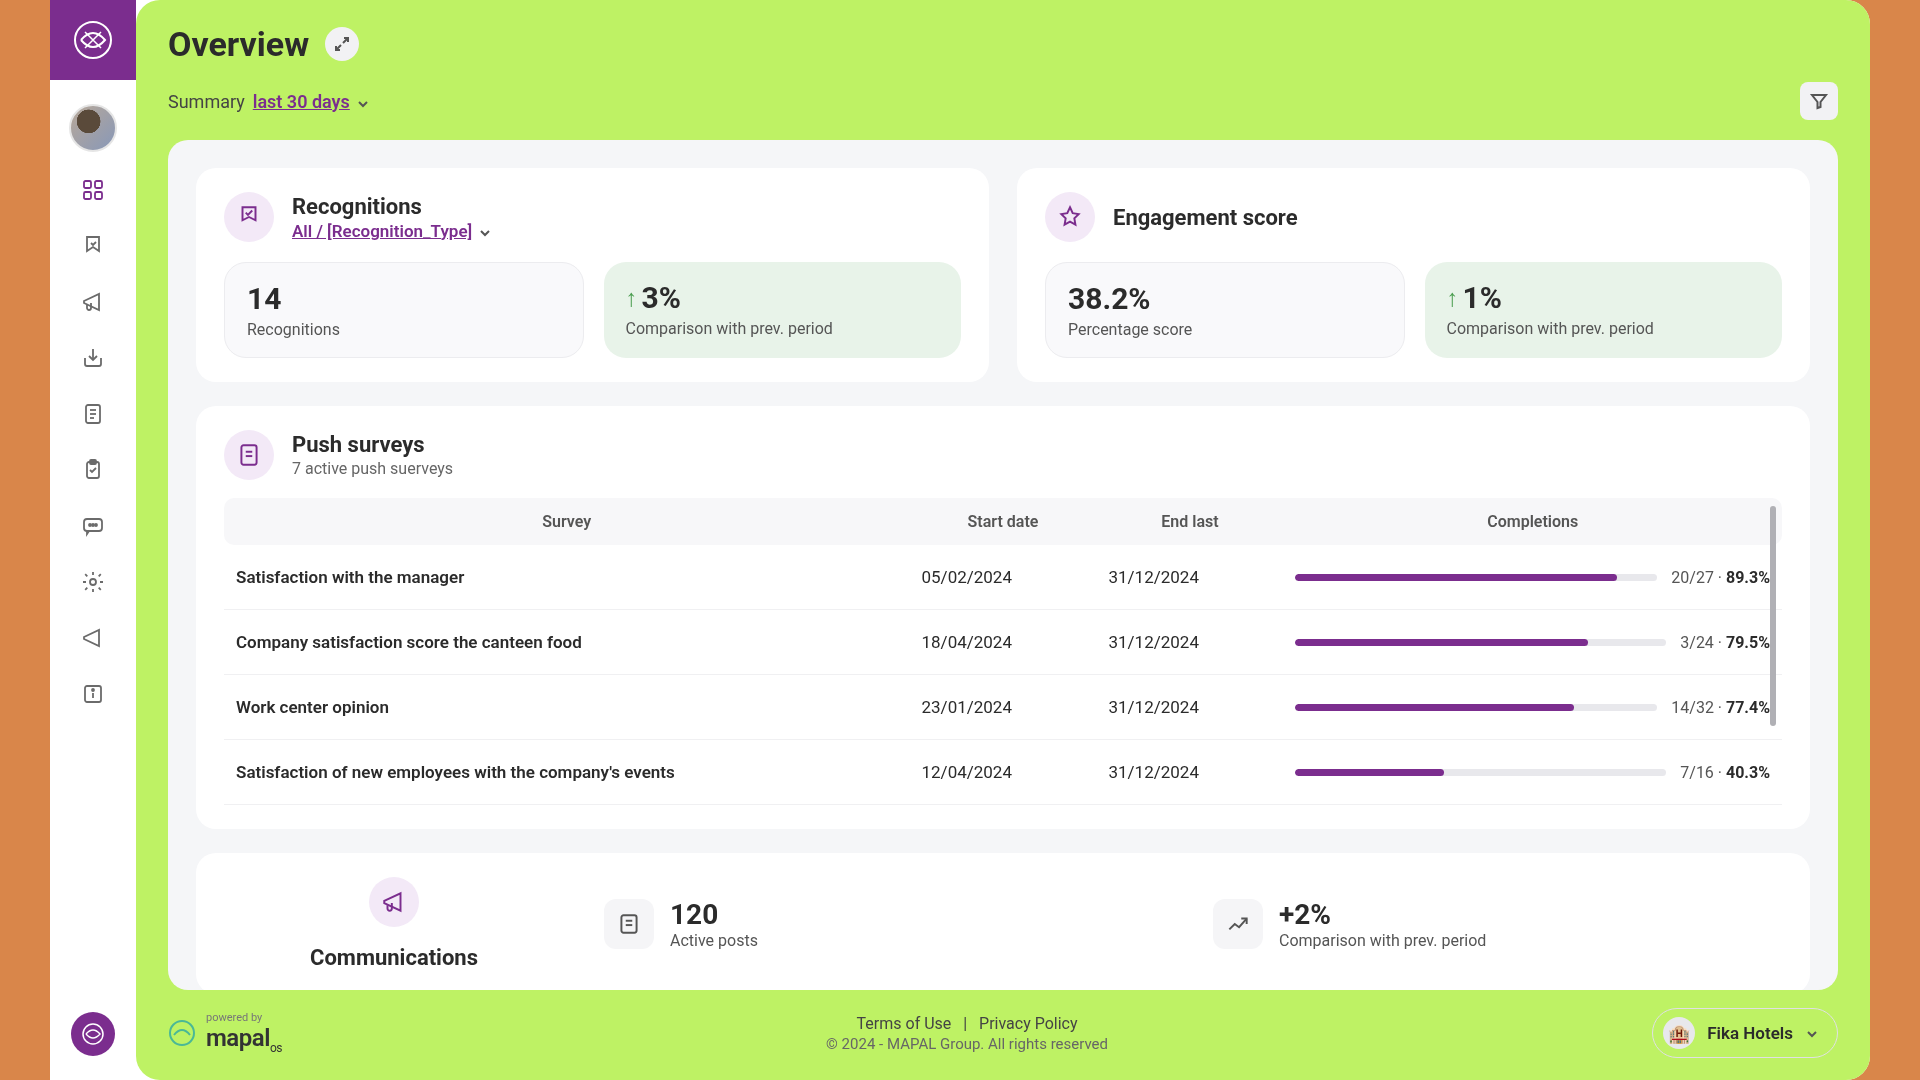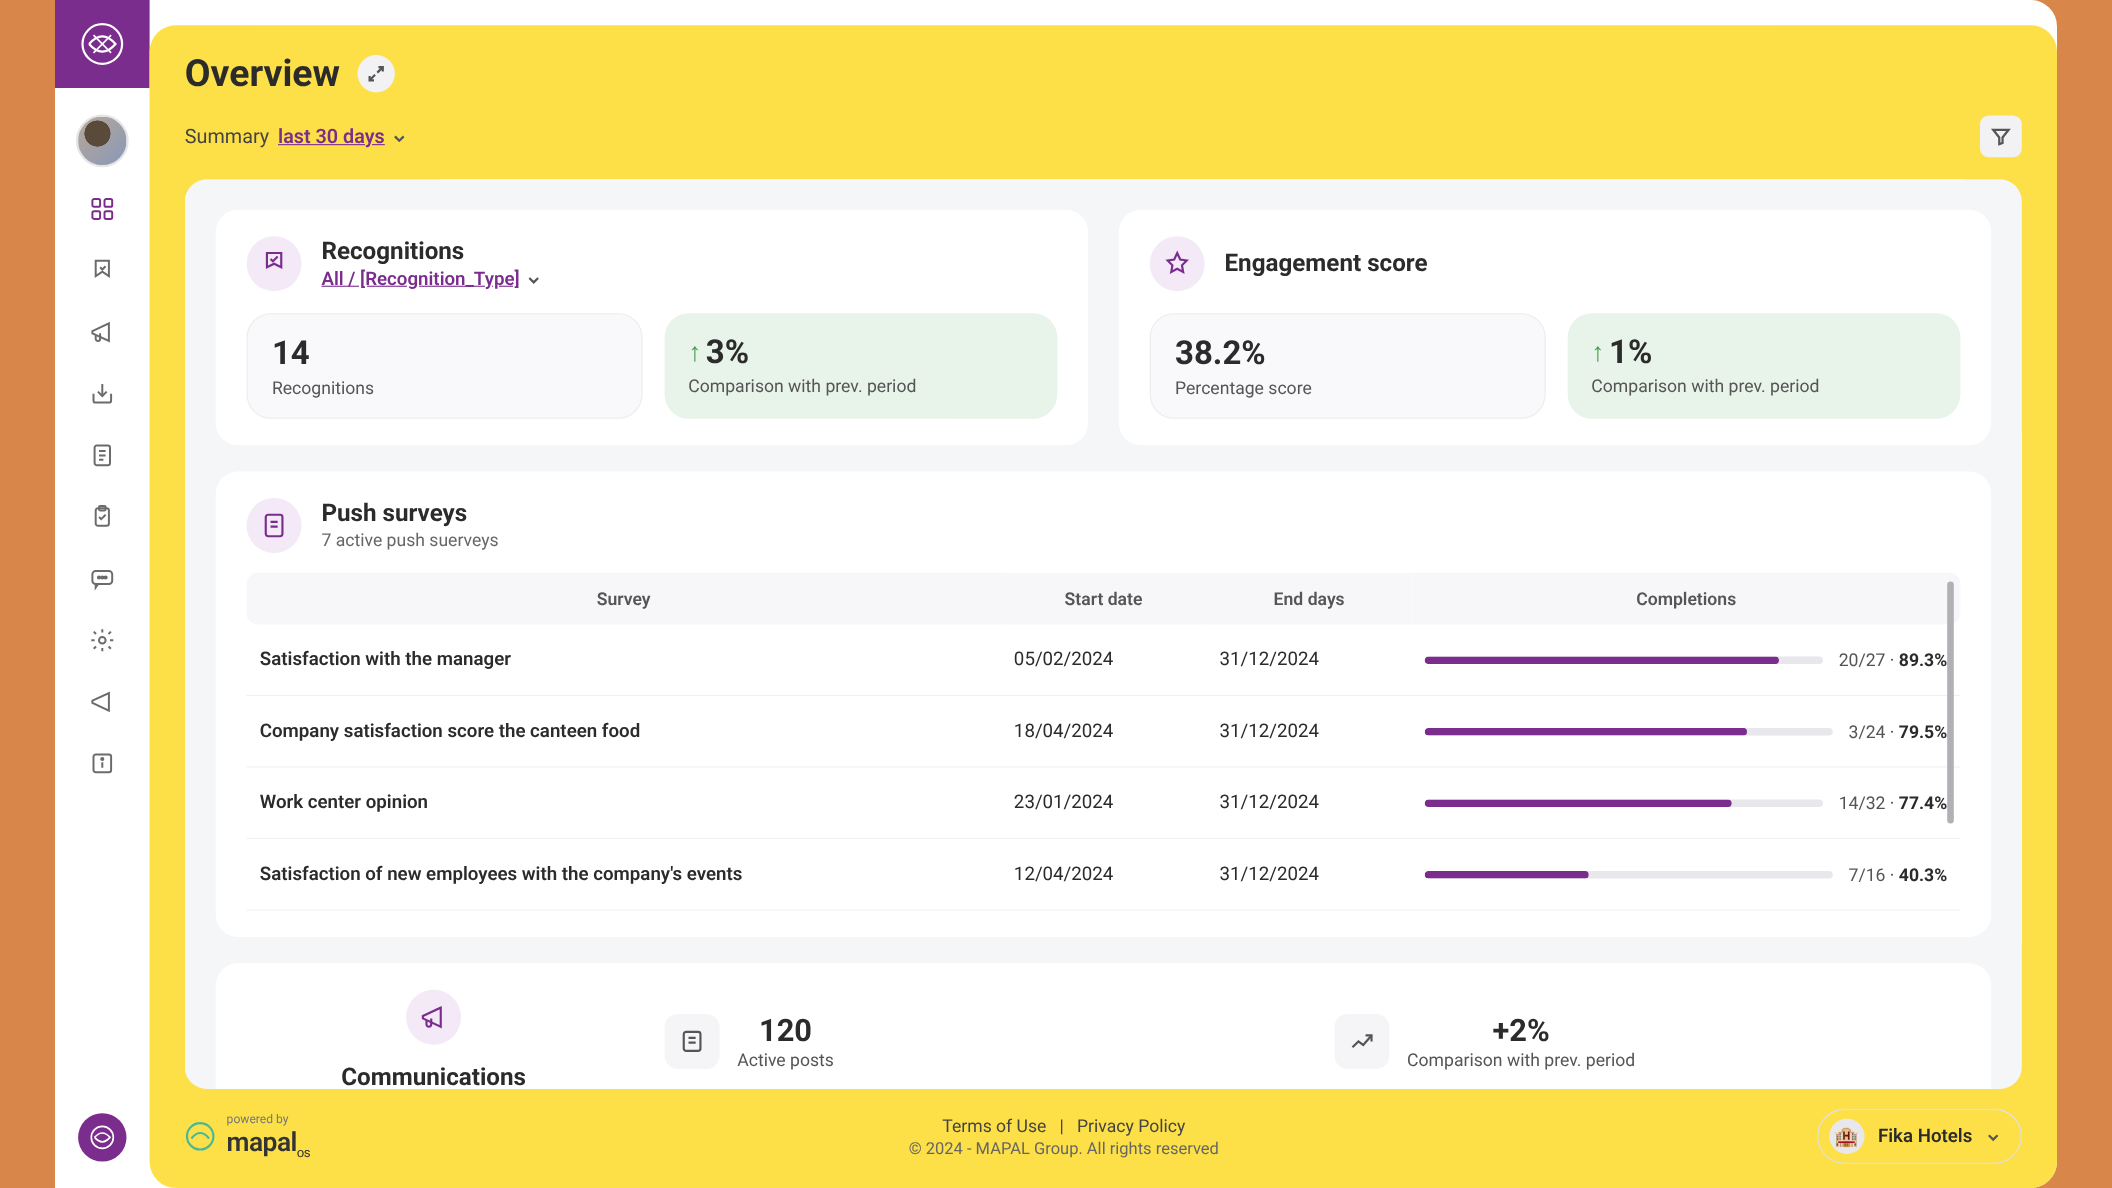--- a/index.html
+++ b/index.html
@@ -9,21 +9,21 @@
 .logo-sq { width: 86px; height: 80px; background: #7b2d8e; display: flex; align-items: center; justify-content: center; }
 .logo-sq svg { width: 44px; height: 44px; }
 .avatar { width: 48px; height: 48px; border-radius: 50%; background: linear-gradient(135deg,#8a9bc4,#c49a8a); margin-top: 24px; margin-bottom: 24px; border: 2px solid #e5e5e5; background-image: radial-gradient(circle at 40% 35%, #5a4a3a 30%, transparent 31%), linear-gradient(135deg,#b8a898 0%,#8898b8 100%); background-size: cover; }
 .nav-icons { display: flex; flex-direction: column; gap: 28px; align-items: center; }
 .nav-icon { width: 28px; height: 28px; display: flex; align-items: center; justify-content: center; cursor: pointer; color: #6b6b6b; }
 .nav-icon.active { color: #7b2d8e; }
 .nav-icon svg { width: 24px; height: 24px; stroke: currentColor; fill: none; stroke-width: 1.8; }
 .sidebar-bottom { margin-top: auto; margin-bottom: 24px; width: 44px; height: 44px; border-radius: 50%; background: #7b2d8e; display: flex; align-items: center; justify-content: center; cursor: pointer; }
 .sidebar-bottom svg { width: 24px; height: 24px; }
 
-.main { flex: 1; background: #fde047; border-radius: 24px; padding: 24px 32px 0 32px; display: flex; flex-direction: column; overflow: hidden; margin-top: 23px; }
+.main { flex: 1; background: #bef264; border-radius: 24px; padding: 24px 32px 0 32px; display: flex; flex-direction: column; overflow: hidden; }
 .header-row { display: flex; align-items: center; gap: 16px; }
 .page-title { font-size: 34px; font-weight: 700; color: #2b2b2b; }
 .expand-btn { width: 34px; height: 34px; border-radius: 50%; background: #f2f2f4; display: flex; align-items: center; justify-content: center; cursor: pointer; }
 .expand-btn svg { width: 16px; height: 16px; stroke: #555; fill: none; stroke-width: 2; }
 
 .summary-row { display: flex; align-items: center; justify-content: space-between; margin-top: 18px; }
 .summary-left { display: flex; align-items: center; gap: 8px; font-size: 18px; color: #444; }
 .summary-link { color: #7b2d8e; text-decoration: underline; font-weight: 600; cursor: pointer; display: inline-flex; align-items: center; gap: 6px; }
 .filter-btn { width: 38px; height: 38px; border-radius: 8px; background: #f2f2f4; display: flex; align-items: center; justify-content: center; cursor: pointer; }
 .filter-btn svg { width: 20px; height: 20px; stroke: #555; fill: none; stroke-width: 2; }
@@ -60,21 +60,21 @@
 .completion-text { font-size: 16px; color: #555; white-space: nowrap; }
 .completion-text b { color: #2b2b2b; font-weight: 700; }
 .table-scroll { position: absolute; right: 6px; top: 8px; width: 6px; height: 220px; background: #b0b0b5; border-radius: 3px; }
 .table-wrap { position: relative; }
 
 .comms-card { background: #fff; border-radius: 20px; padding: 24px 28px; display: flex; align-items: center; gap: 40px; }
 .comm-title-group { display: flex; align-items: center; gap: 18px; min-width: 340px; flex-direction: column; }
 .comm-stat { display: flex; align-items: center; gap: 16px; flex: 1; }
 .comm-icon { width: 50px; height: 50px; border-radius: 12px; background: #f5f5f7; display: flex; align-items: center; justify-content: center; }
 .comm-icon svg { width: 26px; height: 26px; stroke: #555; fill: none; stroke-width: 1.8; }
-.comm-stat-text { display: flex; flex-direction: column; text-align: center; }
+.comm-stat-text { display: flex; flex-direction: column; }
 .comm-value { font-size: 28px; font-weight: 700; color: #2b2b2b; }
 .comm-label { font-size: 16px; color: #555; }
 
 .footer { display: flex; align-items: center; justify-content: space-between; padding: 18px 0 22px 0; }
 .footer-left { display: flex; align-items: center; gap: 10px; color: #333; }
 .footer-left .pb { font-size: 11px; color: #777; }
 .footer-left .brand { font-size: 24px; font-weight: 600; letter-spacing: -0.5px; }
 .footer-left .brand sub { font-size: 12px; font-weight: 400; }
 .footer-center { text-align: center; font-size: 16px; color: #444; }
 .footer-center a { color: #444; text-decoration: none; cursor: pointer; }
@@ -278,21 +278,21 @@
             <div class="card-title">Push surveys</div>
             <div class="subtitle">7 active push suerveys</div>
           </div>
         </div>
         <div class="table-wrap">
         <table class="survey-table">
           <thead>
             <tr>
               <th style="width:44%">Survey</th>
               <th style="width:12%">Start date</th>
-              <th style="width:12%">End days</th>
+              <th style="width:12%">End last</th>
               <th style="width:32%">Completions</th>
             </tr>
           </thead>
           <tbody id="survey-body">
                 <tr>
                   <td class="survey-name">Satisfaction with the manager</td>
                   <td>05/02/2024</td>
                   <td>31/12/2024</td>
                   <td>
                     <div class="completion-cell">

